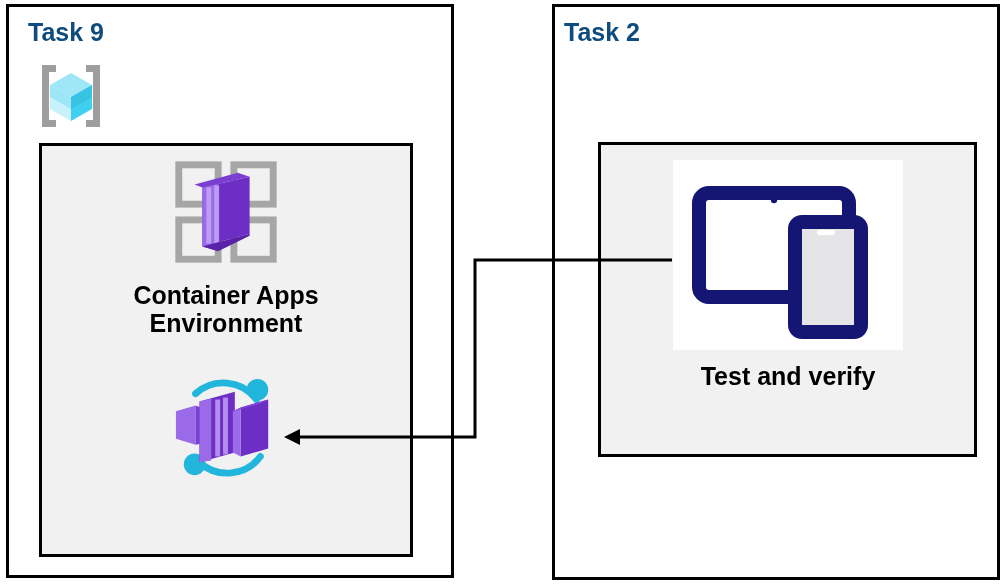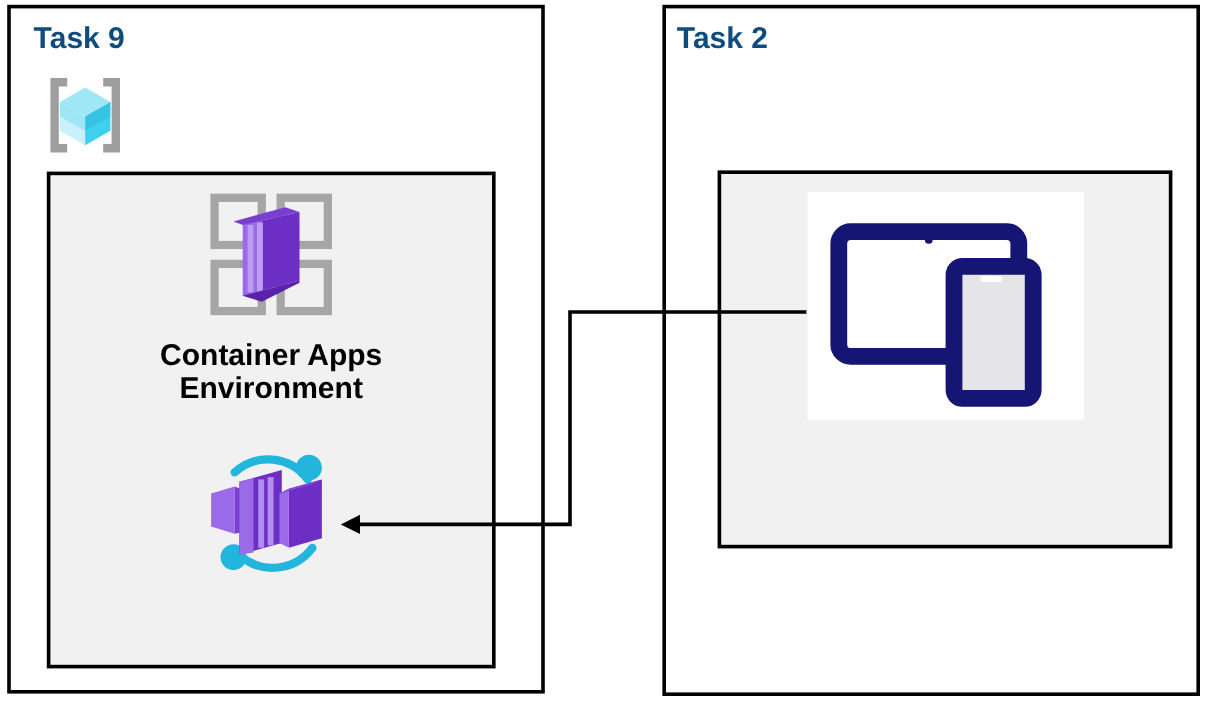--- a/index.html
+++ b/index.html
@@ -191,20 +191,21 @@
         <rect x="0" y="0" width="230" height="190" fill="#ffffff"></rect>
 
         <rect x="26" y="33" width="150" height="104" rx="10" ry="10" fill="#ffffff" stroke="#151573" stroke-width="14"></rect>
         <circle cx="101" cy="40" r="3.2" fill="#151573"></circle>
         <rect x="84" y="121" width="35" height="7" rx="3.5" fill="#ffffff"></rect>
 
         <rect x="122" y="62" width="66" height="110" rx="7" ry="7" fill="#e5e5e8" stroke="#151573" stroke-width="14"></rect>
         <rect x="144" y="70" width="18" height="5" rx="2.5" fill="#ffffff"></rect>
       </svg>
     </span>
+    <span class="res-label">Test and verify</span>
   </div>
 
   <svg id="connector" aria-hidden="true">
 
     <path d="M672 260 L475 260 L475 437 L292 437" fill="none" stroke="#000000" stroke-width="3"></path>
 
     <polygon points="284,437 300,429 300,445" fill="#000000"></polygon>
   </svg>
 
 </div>

